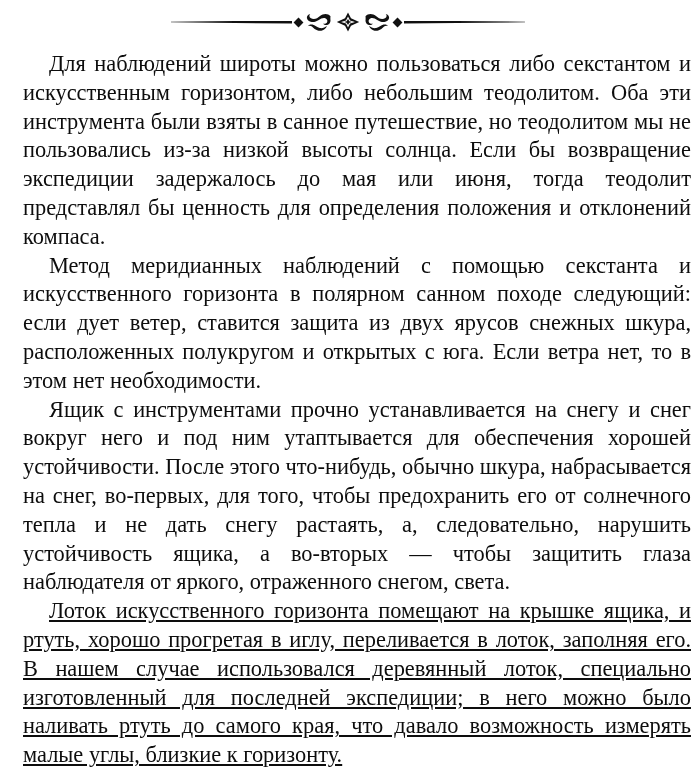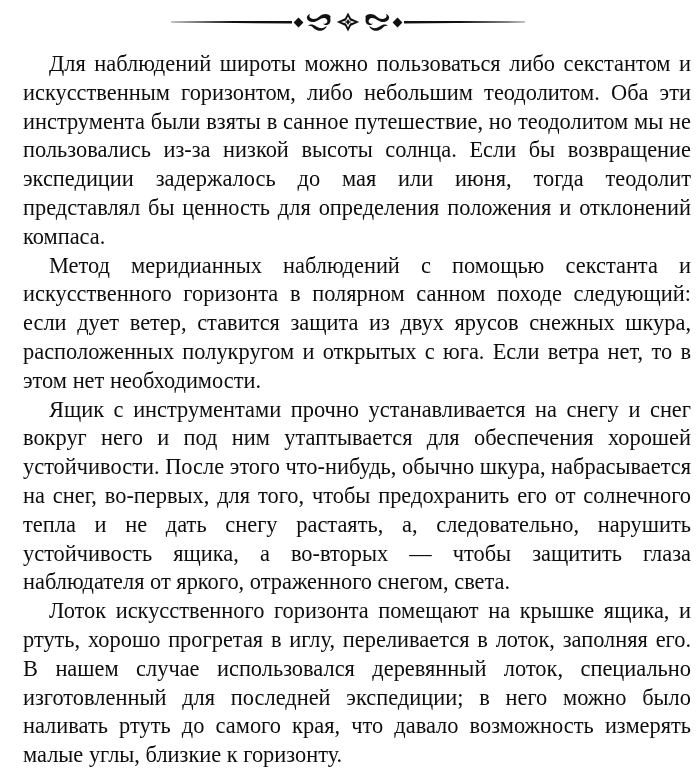--- a/index.html
+++ b/index.html
@@ -94,20 +94,21 @@
     text-indent: 26px;
     text-justify: inter-word;
     hyphens: manual;
     letter-spacing: 0px;
     word-spacing: 0px;
   }
 
   
   .para:last-child {
     margin-bottom: 0;
+    text-decoration: underline;
   }
 </style>
 </head>
 <body>
 
 <div class="page">
 
   <div class="ornament-band">
     <div class="ornament">
 

